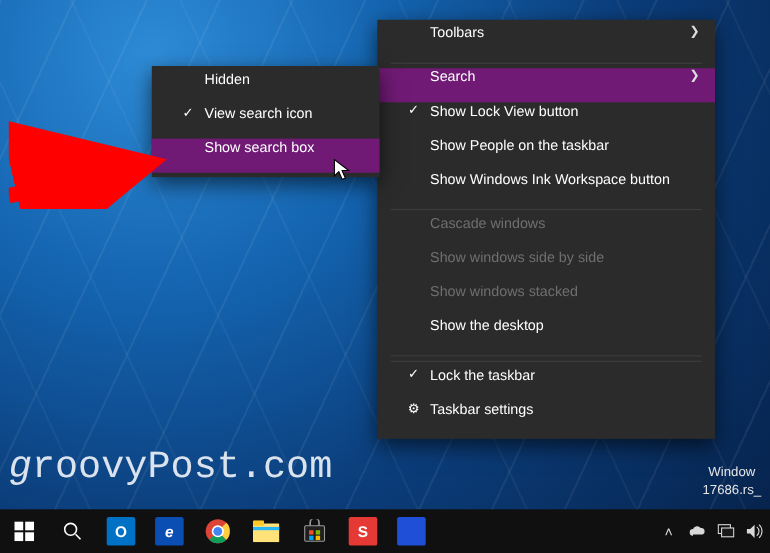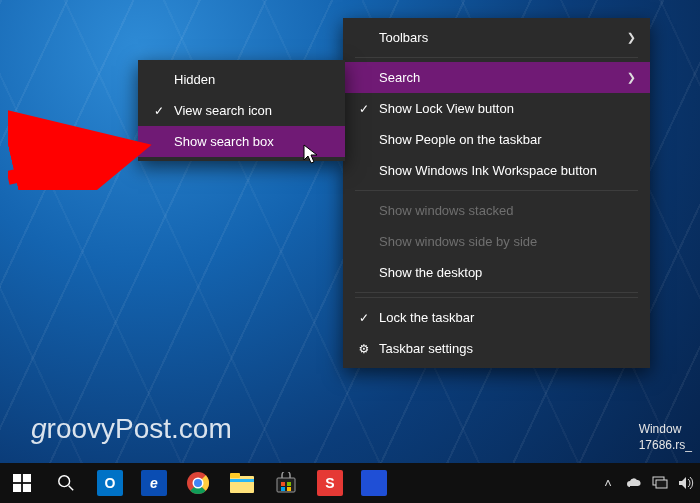--- a/index.html
+++ b/index.html
@@ -1,30 +1,30 @@
 <!DOCTYPE html>
 <html><head>
 <meta charset="utf-8">
 <style>
 html,body{margin:0;padding:0;width:700px;height:503px;overflow:hidden;font-family:"Segoe UI",Arial,sans-serif;font-size:13px;color:#fff;background:#000}
 .desktop{position:relative;width:700px;height:503px;background:radial-gradient(circle at 20% 10%,#2e8bd6 0%,#1464b0 30%,#0b3d7a 60%,#062149 100%)}
 .rays{position:absolute;inset:0;background:repeating-linear-gradient(115deg,rgba(255,255,255,0.06) 0 2px,transparent 2px 60px),repeating-linear-gradient(65deg,rgba(255,255,255,0.04) 0 2px,transparent 2px 90px);mix-blend-mode:screen}
-.watermark{position:absolute;left:31px;bottom:58px;font-family:Liberation Sans, sans-serif;font-size:28px;color:rgba(255,255,255,0.85)}
+.watermark{position:absolute;left:8px;bottom:58px;font-family:Liberation Mono, monospace;font-size:35px;color:rgba(255,255,255,0.85)}
 .watermark .g{font-style:italic}
-.build{position:absolute;right:8px;bottom:50px;text-align:left;font-size:12px;color:#e6e6e6;line-height:16px}
+.build{position:absolute;right:8px;bottom:50px;text-align:center;font-size:12px;color:#e6e6e6;line-height:16px}
 .taskbar{position:absolute;left:0;right:0;bottom:0;height:40px;background:#101010;display:flex;align-items:center}
 .tb-left{display:flex;align-items:center;height:100%}
 .tb-right{margin-left:auto;display:flex;align-items:center;height:100%;padding-right:6px;gap:10px}
 .tb-btn{width:44px;height:40px;display:flex;align-items:center;justify-content:center}
 .start svg{width:18px;height:18px}
 .tb-icon{width:26px;height:26px;border-radius:2px;display:flex;align-items:center;justify-content:center;font-size:14px;font-weight:bold}
 .tray-ico{width:16px;height:16px;display:flex;align-items:center;justify-content:center;color:#d8d8d8}
 
 .menu{position:absolute;background:#2b2b2b;box-shadow:0 6px 18px rgba(0,0,0,0.6);padding:4px 0;color:#fff}
-.menu .row{display:flex;align-items:center;height:31px;padding:0 14px 0 10px;white-space:nowrap;position:relative}
+.menu .row{display:flex;align-items:flex-start;height:31px;padding:0 14px 0 22px;white-space:nowrap;position:relative}
 .menu .row .ic{width:22px;display:flex;justify-content:center;font-size:12px}
 .menu .row .lbl{flex:1;padding-left:4px}
 .menu .row .chev{margin-left:24px;font-size:11px;color:#ddd}
 .menu .row.hover{background:#701a75}
 .menu .row.disabled{color:#6f6f6f}
 .menu .sep{height:1px;background:#3d3d3d;margin:4px 12px}
 .main-menu{left:343px;top:18px;width:307px}
 .sub-menu{left:138px;top:60px;width:207px}
 .arrow{position:absolute;left:8px;top:100px;pointer-events:none}
 .cursor{position:absolute;left:303px;top:144px;pointer-events:none}
@@ -62,25 +62,29 @@
       <span class="ic"></span>
       <span class="lbl">Show People on the taskbar</span>
     </div>
     <div class="row">
       <span class="ic"></span>
       <span class="lbl">Show Windows Ink Workspace button</span>
     </div>
     <div class="sep"></div>
     <div class="row disabled">
       <span class="ic"></span>
+      <span class="lbl">Cascade windows</span>
+    </div>
+    <div class="row disabled">
+      <span class="ic"></span>
+      <span class="lbl">Show windows side by side</span>
+    </div>
+    <div class="row disabled">
+      <span class="ic"></span>
       <span class="lbl">Show windows stacked</span>
-    </div>
-    <div class="row disabled">
-      <span class="ic"></span>
-      <span class="lbl">Show windows side by side</span>
     </div>
     <div class="row">
       <span class="ic"></span>
       <span class="lbl">Show the desktop</span>
     </div>
     <div class="sep"></div>
     <div class="sep"></div>
     <div class="row">
       <span class="ic">✓</span>
       <span class="lbl">Lock the taskbar</span>

